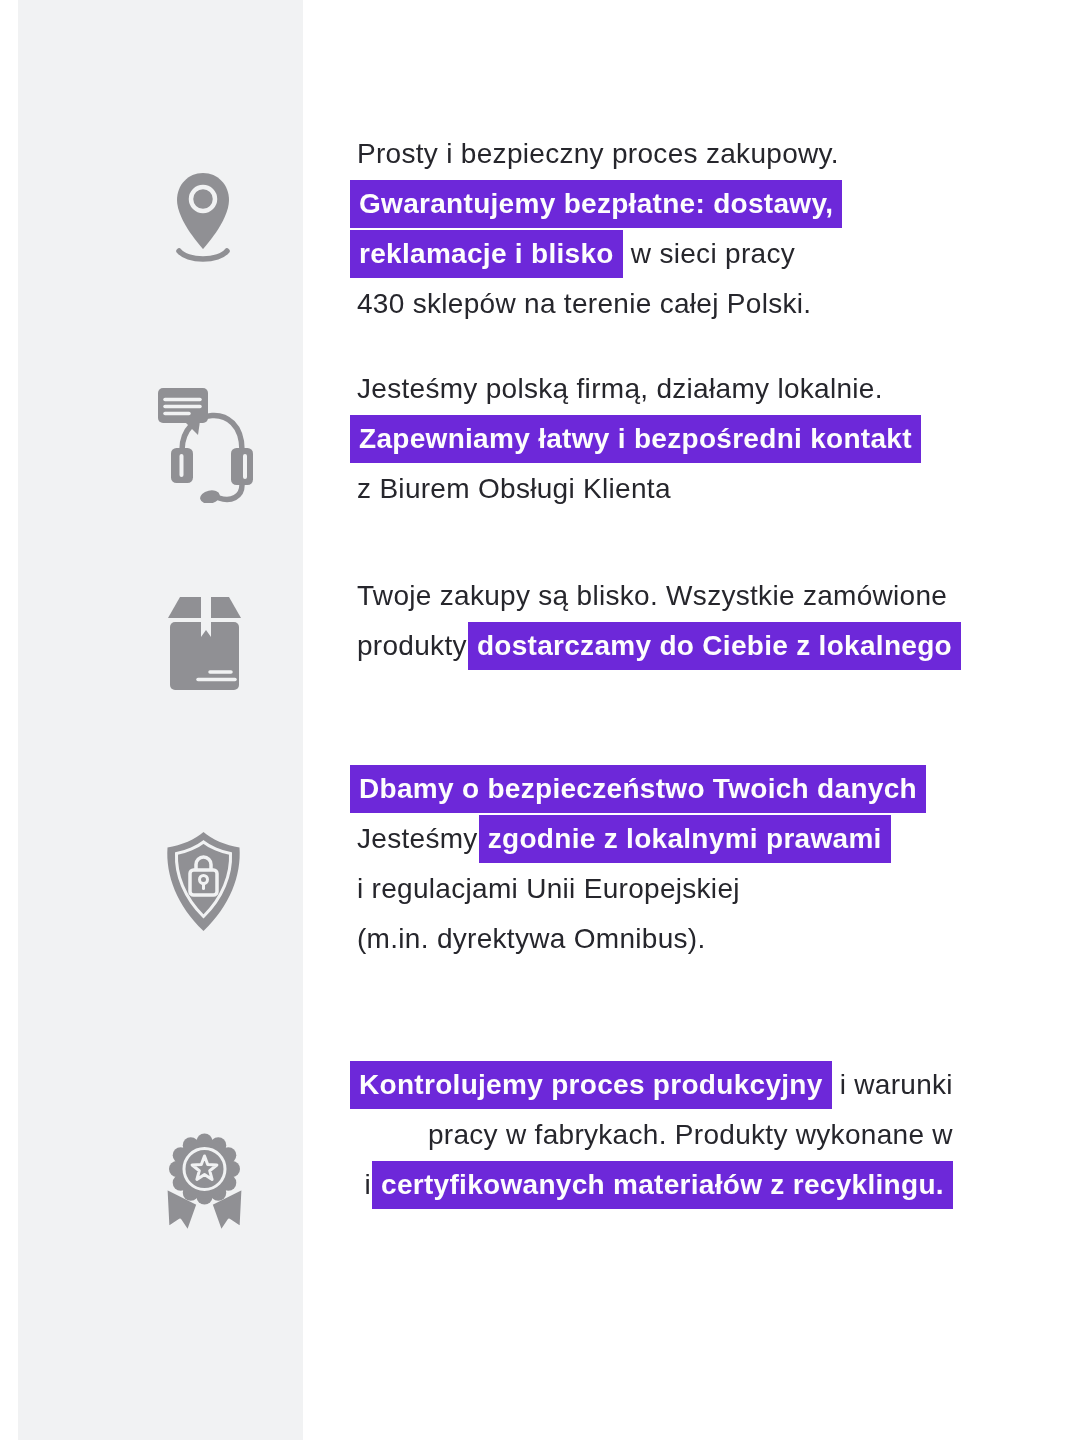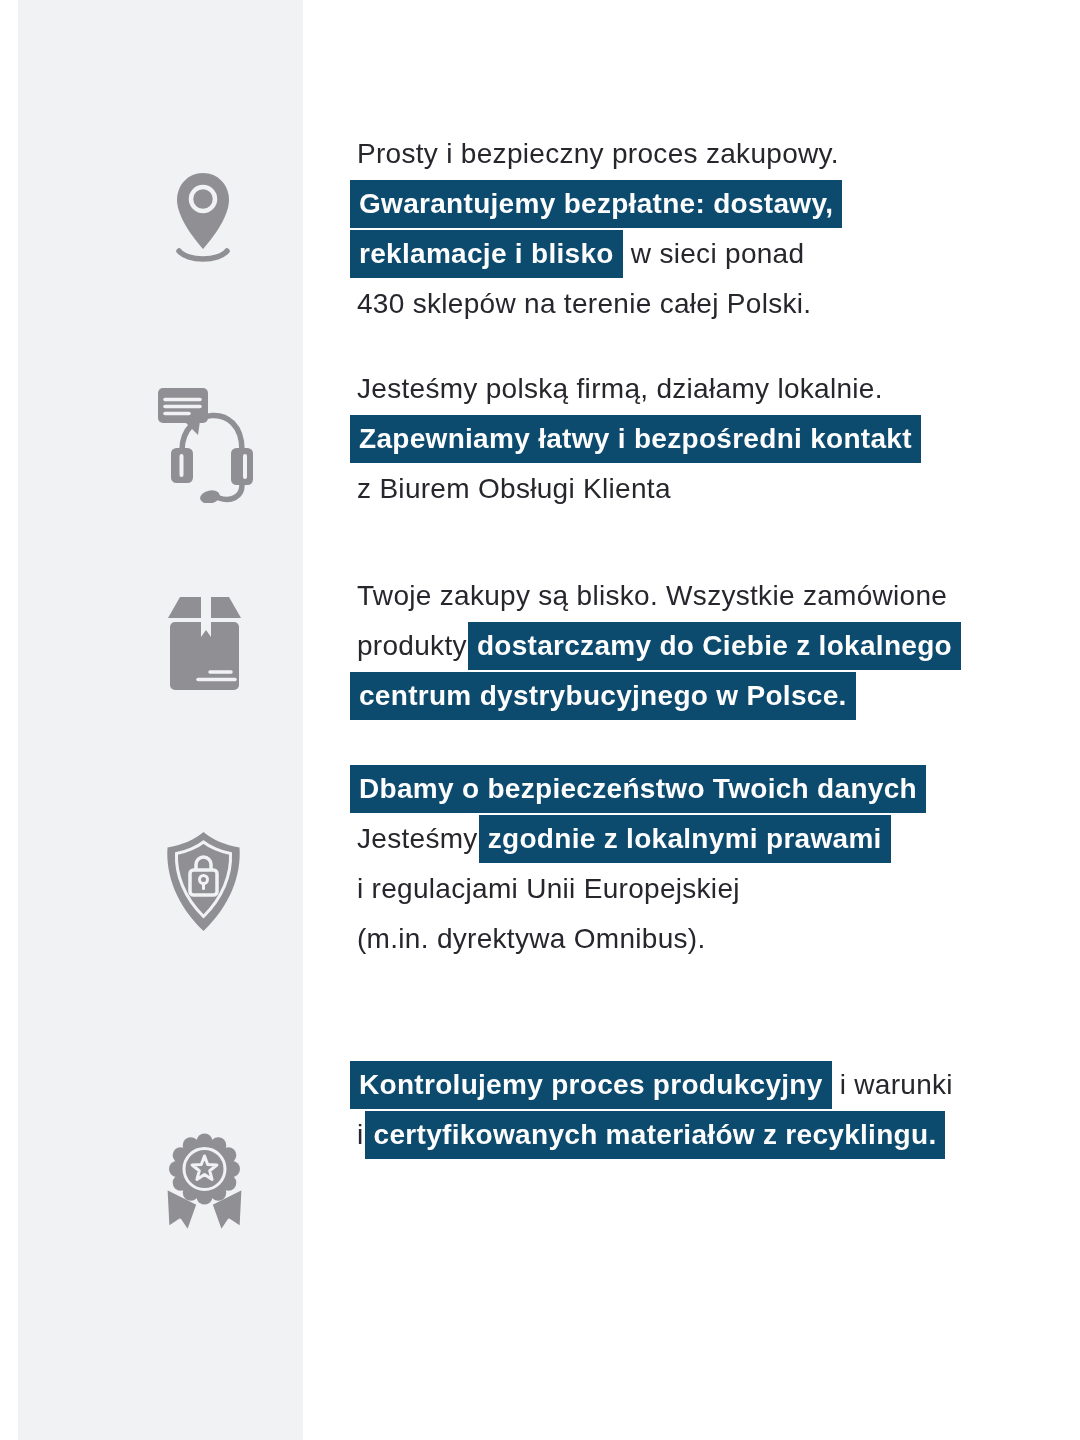--- a/index.html
+++ b/index.html
@@ -22,32 +22,32 @@
   .icon { position: absolute; }
   .block { position: absolute; left: 339px; }
   .line {
     height: 50px;
     line-height: 50px;
     font-size: 28px;
     letter-spacing: 0.3px;
     white-space: nowrap;
   }
   .hl {
-    background: #0c4a6e;
+    background: #6d28d9;
     color: #fdfdfd;
     font-weight: bold;
     padding: 8px 9px 9px 9px;
     margin-left: -7px;
   }
   
   .block-0 { top: 129px; }
   .block-1 { top: 364px; }
   .block-2 { top: 571px; }
   .block-3 { top: 764px; }
-  .block-4 { top: 1060px; }
+  .block-4 { top: 1060px; text-align: right; }
   
   .icon-pin     { left: 151px; top: 171px; }
   .icon-headset { left: 140px; top: 388px; }
   .icon-package { left: 150px; top: 597px; }
   .icon-shield  { left: 138px; top: 829px; }
   .icon-badge   { left: 135px; top: 1122px; }
 </style>
 </head>
 <body>
 
@@ -120,42 +120,42 @@
       <circle cx="51.5" cy="47" r="20.5" fill="none" stroke="#f1f2f3" stroke-width="3"></circle>
       <path d="M51.5 34L54.7 42.6L63.9 43L56.7 48.7L59.1 57.5L51.5 52.5L43.9 57.5L46.3 48.7L39.1 43L48.3 42.6Z" fill="none" stroke="#f1f2f3" stroke-width="3" stroke-linejoin="round"></path>
     </svg>
   </div>
 
   <main>
 
     <section class="block block-0">
       <div class="line"><span>Prosty i bezpieczny proces zakupowy.</span></div>
       <div class="line"><span class="hl">Gwarantujemy bezpłatne: dostawy,</span></div>
-      <div class="line"><span class="hl">reklamacje i blisko</span><span> w sieci ponad</span></div>
+      <div class="line"><span class="hl">reklamacje i blisko</span><span> w sieci pracy</span></div>
       <div class="line"><span>430 sklepów na terenie całej Polski.</span></div>
     </section>
 
     <section class="block block-1">
       <div class="line"><span>Jesteśmy polską firmą, działamy lokalnie.</span></div>
       <div class="line"><span class="hl">Zapewniamy łatwy i bezpośredni kontakt</span></div>
       <div class="line"><span>z Biurem Obsługi Klienta</span></div>
     </section>
 
     <section class="block block-2">
       <div class="line"><span>Twoje zakupy są blisko. Wszystkie zamówione</span></div>
       <div class="line"><span>produkty </span><span class="hl">dostarczamy do Ciebie z lokalnego</span></div>
-      <div class="line"><span class="hl">centrum dystrybucyjnego w Polsce.</span></div>
     </section>
 
     <section class="block block-3">
       <div class="line"><span class="hl">Dbamy o bezpieczeństwo Twoich danych</span></div>
       <div class="line"><span>Jesteśmy </span><span class="hl">zgodnie z lokalnymi prawami</span></div>
       <div class="line"><span>i regulacjami Unii Europejskiej</span></div>
       <div class="line"><span>(m.in. dyrektywa Omnibus).</span></div>
     </section>
 
     <section class="block block-4">
       <div class="line"><span class="hl">Kontrolujemy proces produkcyjny</span><span> i warunki</span></div>
+      <div class="line"><span>pracy w fabrykach. Produkty wykonane w</span></div>
       <div class="line"><span>i </span><span class="hl">certyfikowanych materiałów z recyklingu.</span></div>
     </section>
 
   </main>
 </div>
 
 </body></html>

